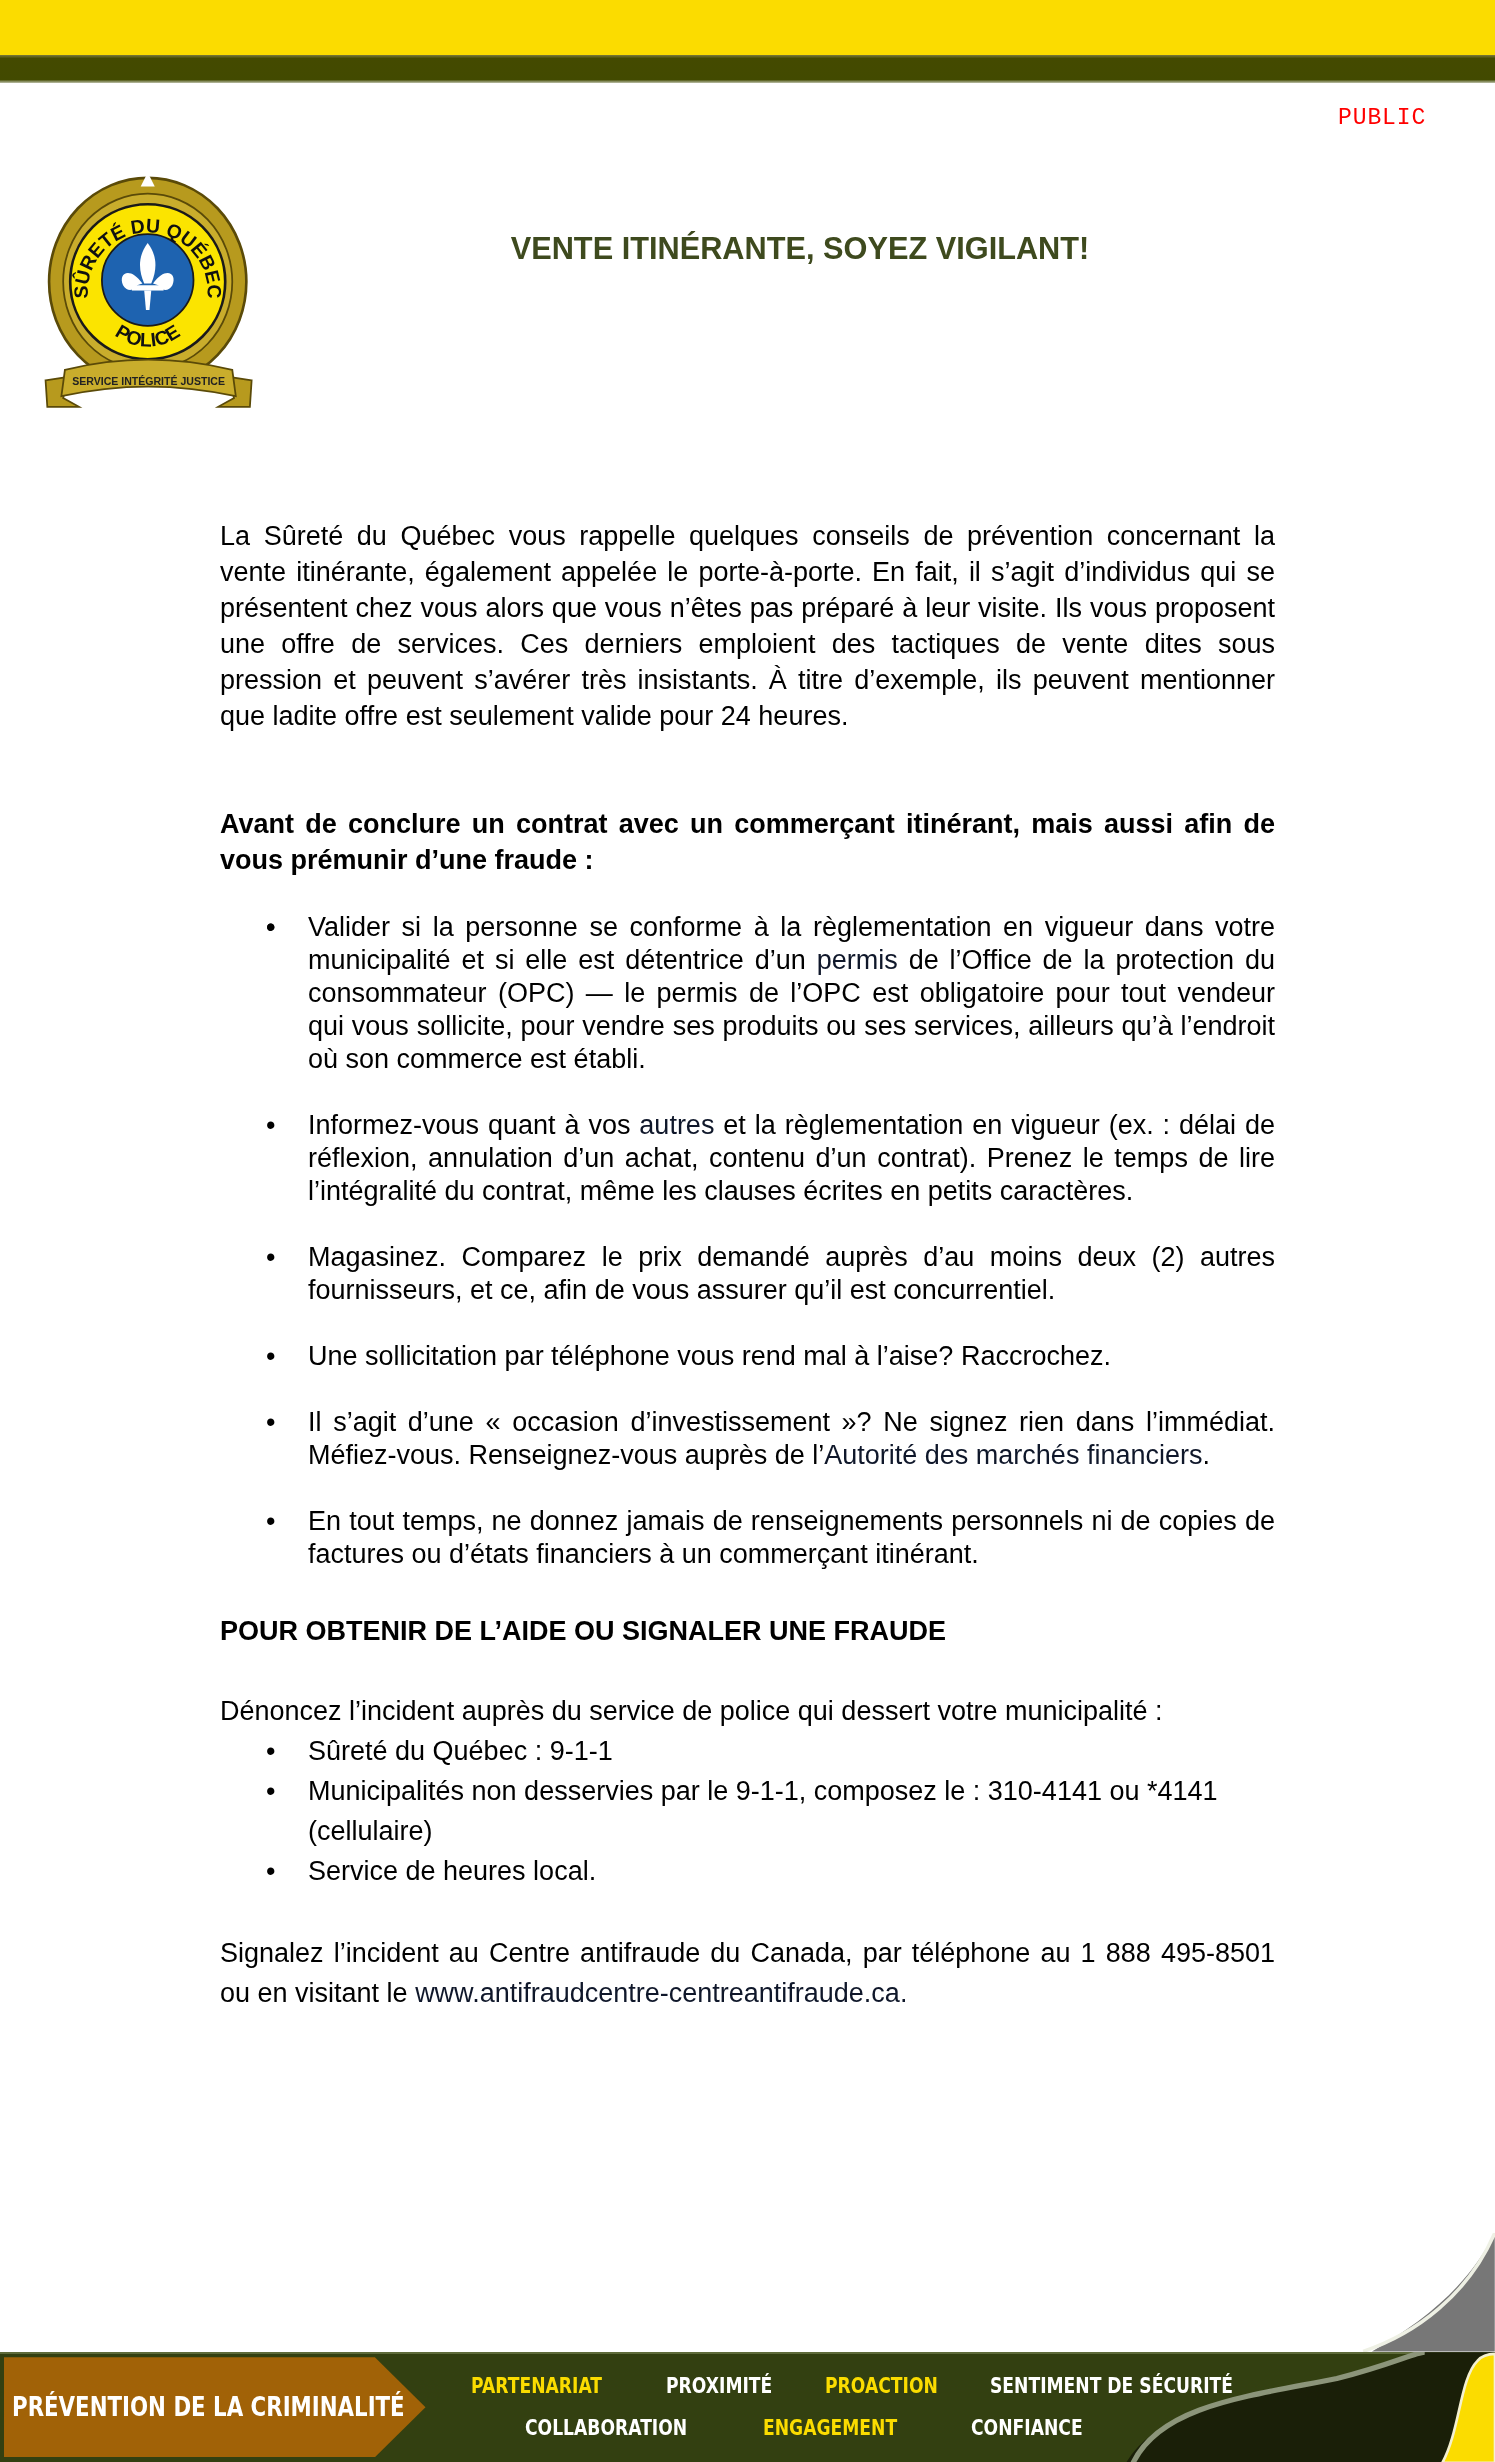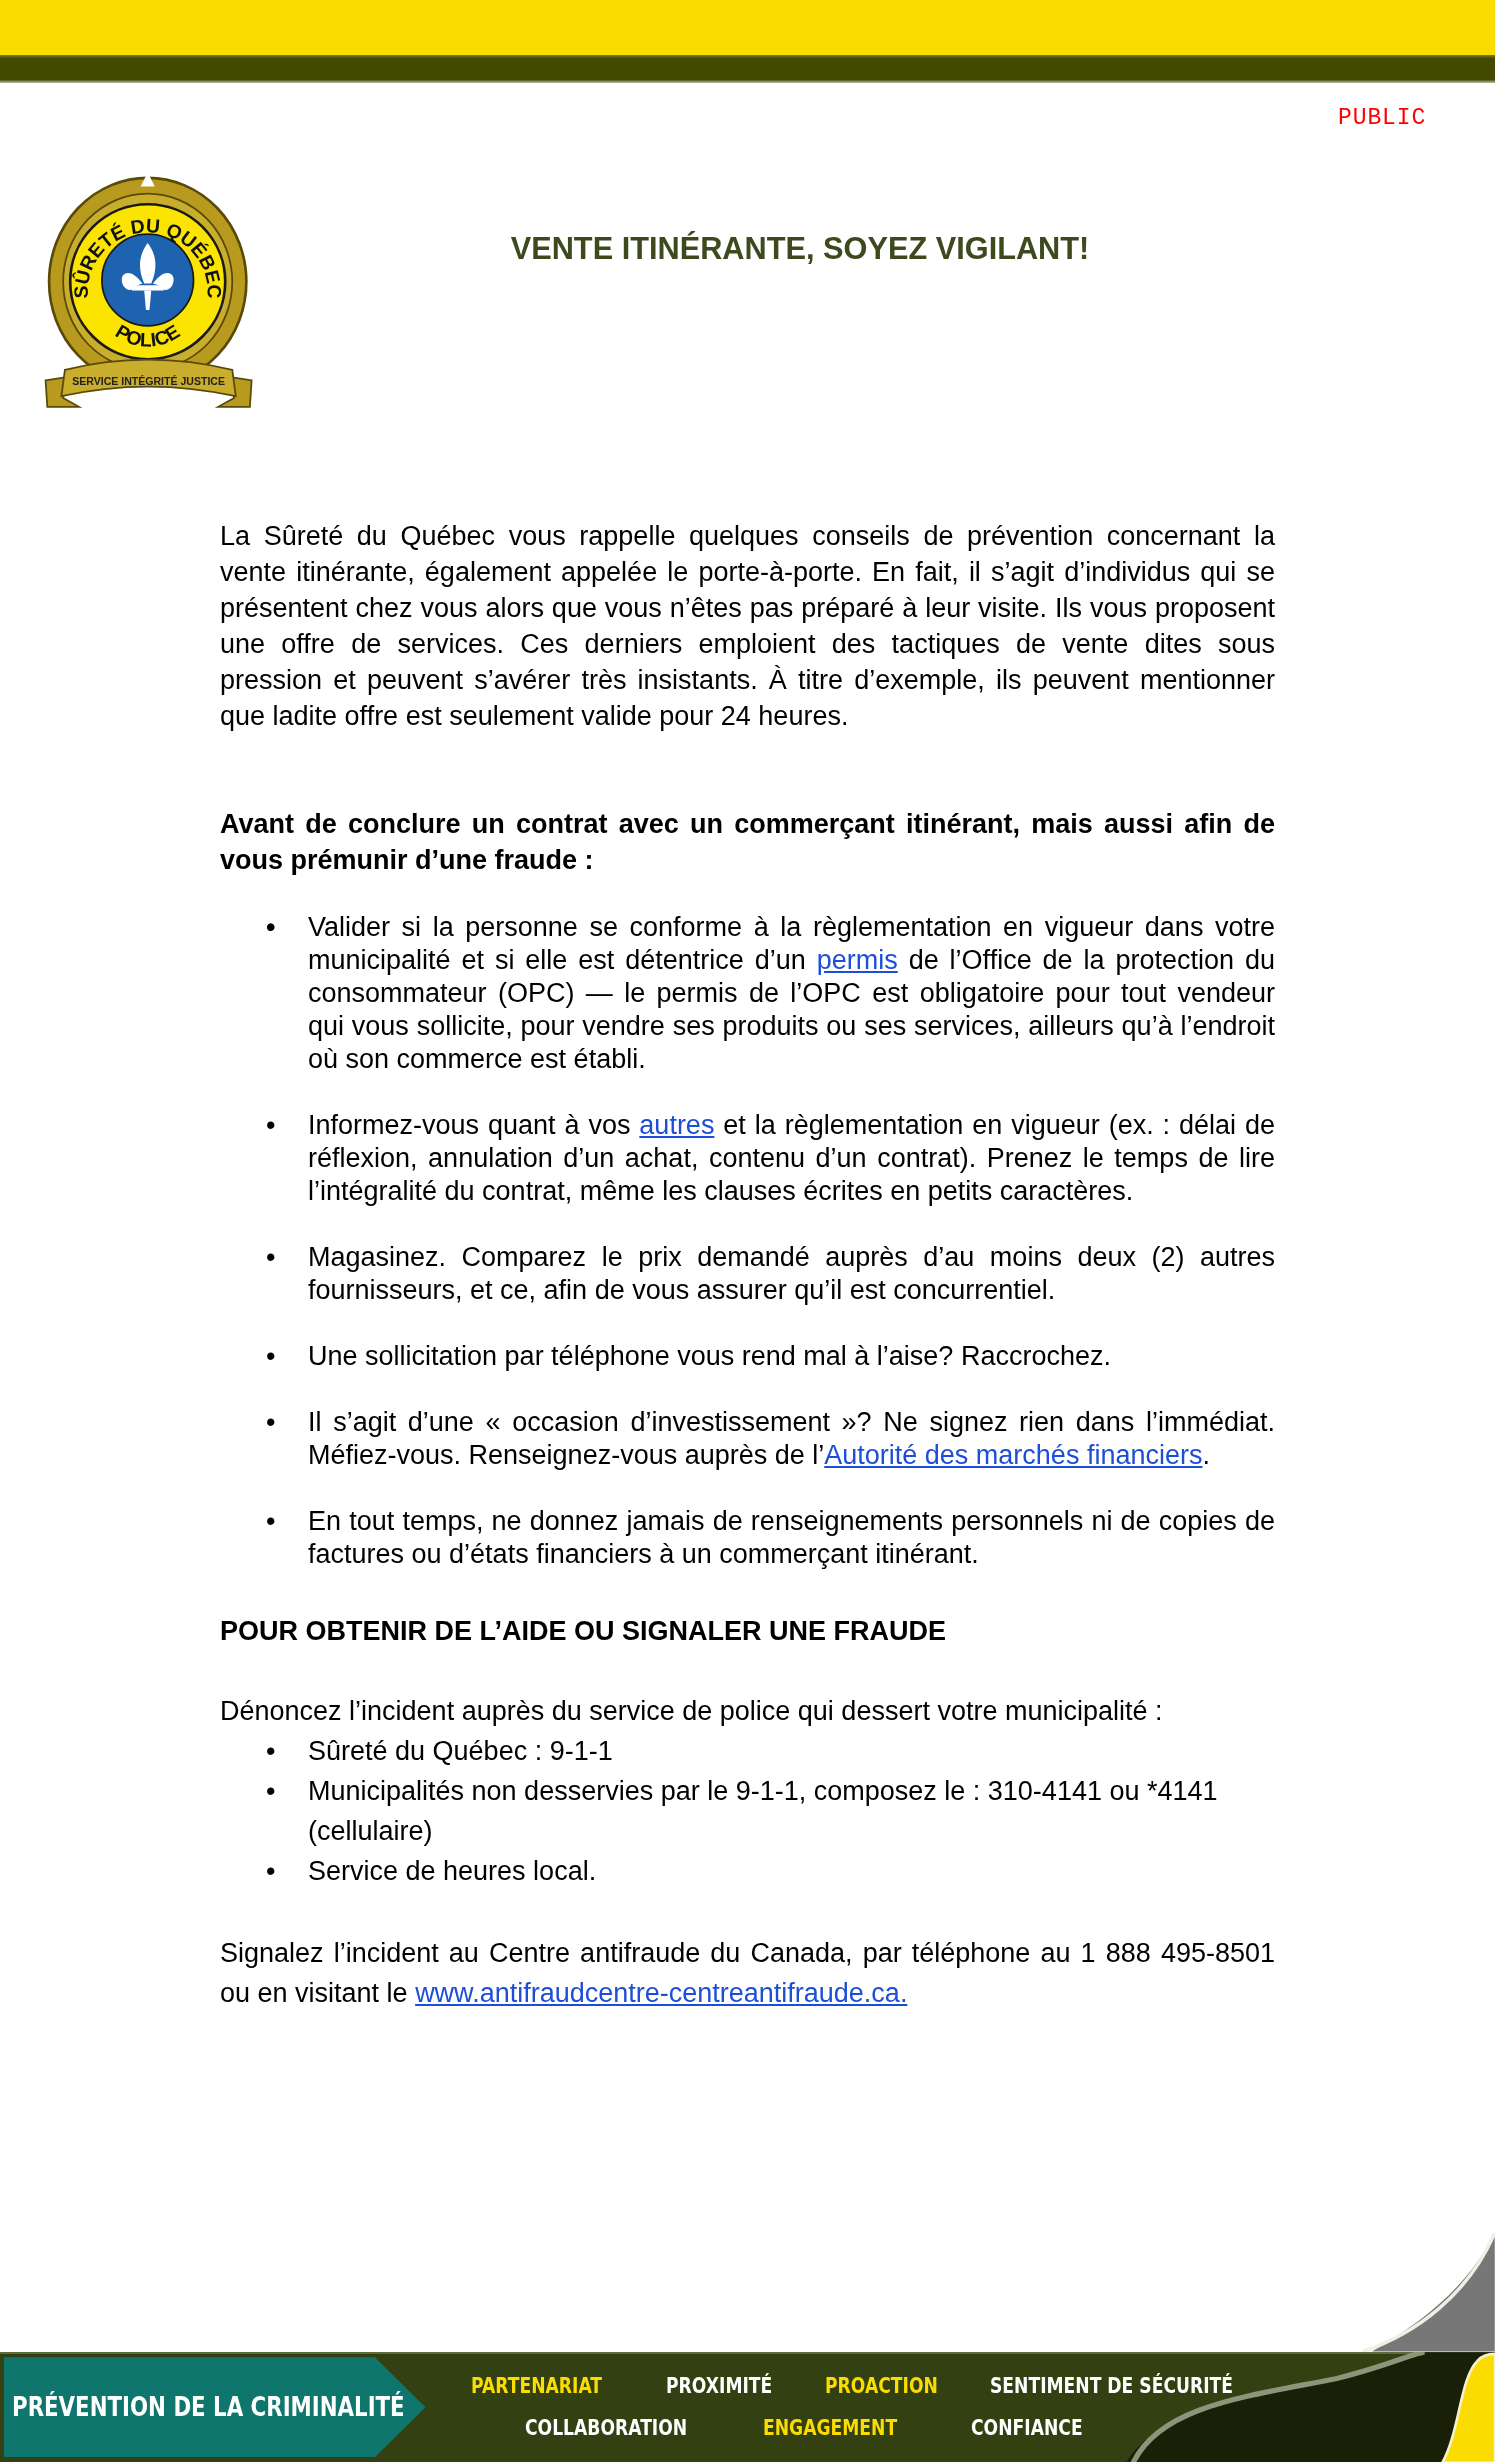--- a/index.html
+++ b/index.html
@@ -15,27 +15,27 @@
   .logo { position: absolute; left: 42px; top: 169px; width: 222px; height: 251px; }
   .title { position: absolute; left: 369px; top: 230px; width: 862px; text-align: center;
     font-size: 32px; font-weight: bold; color: #3e4a1e; transform: scaleX(0.96); }
   .content { position: absolute; left: 220px; top: 518px; width: 1055px; font-size: 27px; line-height: 36px; }
   .content p { margin: 0; text-align: justify; }
   .intro { margin-bottom: 72px !important; }
   .lead { font-weight: bold; margin-bottom: 19.3px !important; }
   ul.tips { list-style: none; margin: 0; padding: 0; }
   ul.tips li { position: relative; padding-left: 88px; text-align: justify; margin-bottom: 33px; line-height: 33px; }
   ul.tips li .bullet, ul.contacts li .bullet { position: absolute; left: 46px; top: 0; }
-  a.link { color: #1d4ed8; text-decoration: underline; }
+  a.link { color: #0f172a; }
   .section-title { font-weight: bold; margin-top: 42px !important; margin-bottom: 42px !important; }
   ul.contacts { list-style: none; margin: 0 0 42px 0; padding: 0; }
   ul.contacts li { position: relative; padding-left: 88px; line-height: 40px; }
   .footer { position: absolute; left: 0; top: 2352px; width: 1495px; height: 111px; }
   .footer-bg { position: absolute; left: 0; top: 0; width: 1495px; height: 109px; background: #334011; border-top: 2.6px solid #5e6b3a; }
-  .footer-left { position: absolute; left: 3.5px; top: 5.3px; width: 422px; height: 100px; background: #0f766e;
+  .footer-left { position: absolute; left: 3.5px; top: 5.3px; width: 422px; height: 100px; background: #a16207;
     clip-path: polygon(0 0, 88% 0, 100% 50%, 88% 100%, 0 100%); }
   .footer-left span { position: absolute; left: 8.8px; top: 35px; font-family: "DejaVu Sans", sans-serif; font-weight: bold;
     font-size: 26px; color: #fff; transform: scaleX(0.82); transform-origin: left; white-space: nowrap; }
   .value { position: absolute; font-family: "DejaVu Sans", sans-serif; font-weight: bold; font-size: 22px;
     transform: scaleX(0.78); transform-origin: left; white-space: nowrap; }
   .value.y { color: #fbdc00; } .value.w { color: #ffffff; }
   .corner { position: absolute; right: 0; top: 2233px; width: 369px; height: 229px; }
 </style>
 </head>
 <body>

